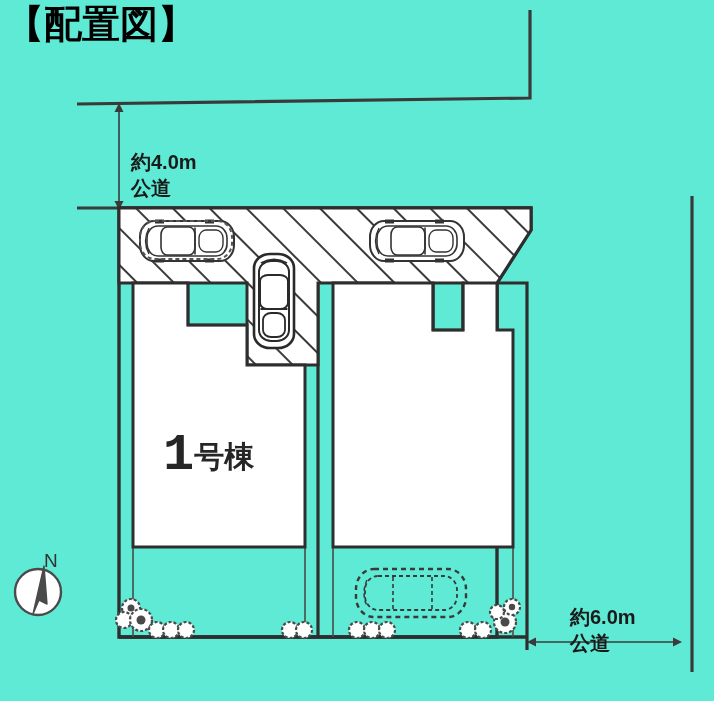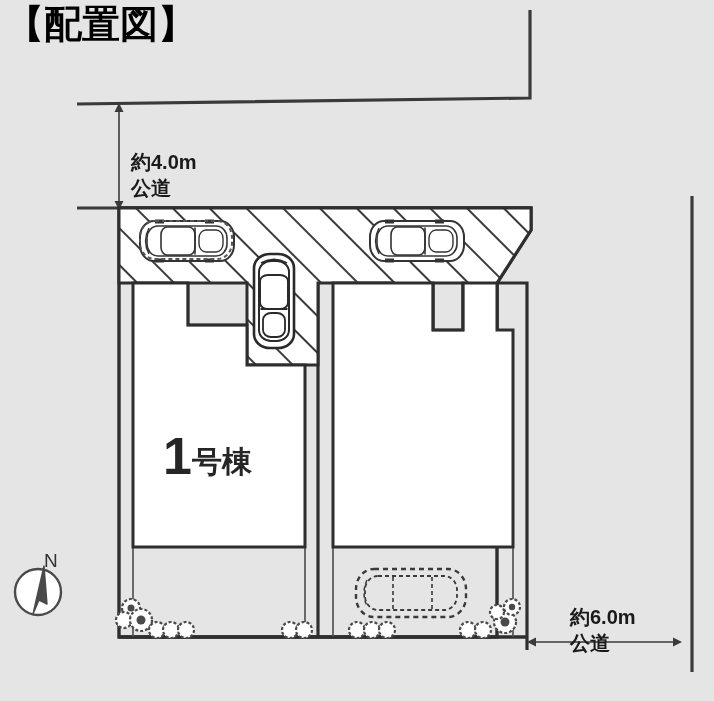--- a/index.html
+++ b/index.html
@@ -7,21 +7,21 @@
     padding: 0;
     background: #ffffff;
   }
   body {
     font-family: "Liberation Sans", "DejaVu Sans", sans-serif;
   }
   #page {
     position: relative;
     width: 714px;
     height: 701px;
-    background: #e5e5e5;
+    background: #5eead4;
     overflow: hidden;
   }
   #title {
     position: absolute;
     left: 6px;
     top: 4px;
     font-size: 38px;
     font-weight: bold;
     letter-spacing: 0px;
     color: #000000;
@@ -55,20 +55,21 @@
     top: 588px;
     font-size: 20px;
     line-height: 26px;
     text-align: left;
   }
   .bldg-label {
     position: absolute;
     color: #262626;
     font-weight: bold;
     white-space: nowrap;
+    font-family: Liberation Mono, monospace;
   }
   .bldg-label .num {
     font-size: 52px;
     line-height: 52px;
     vertical-align: -2px;
   }
   .bldg-label .suffix {
     font-size: 30px;
     line-height: 30px;
   }

